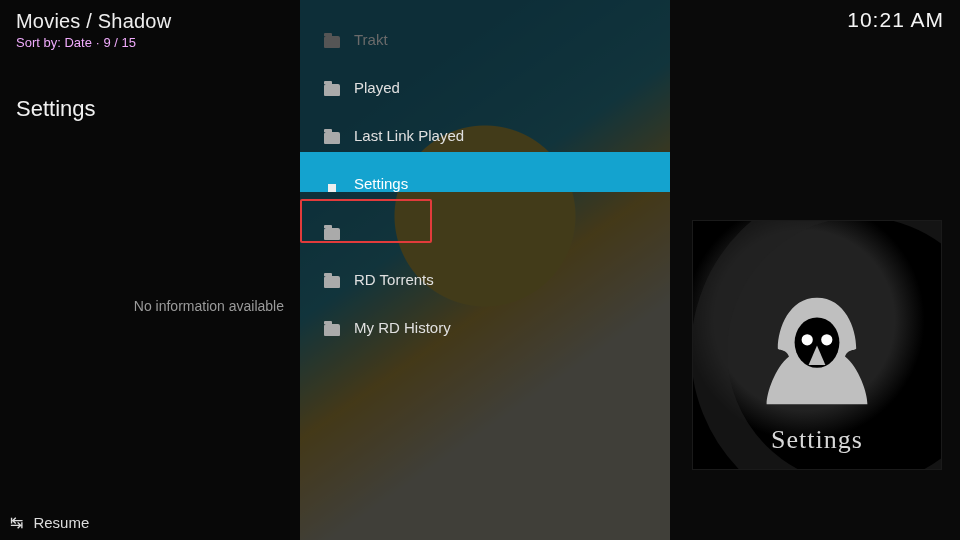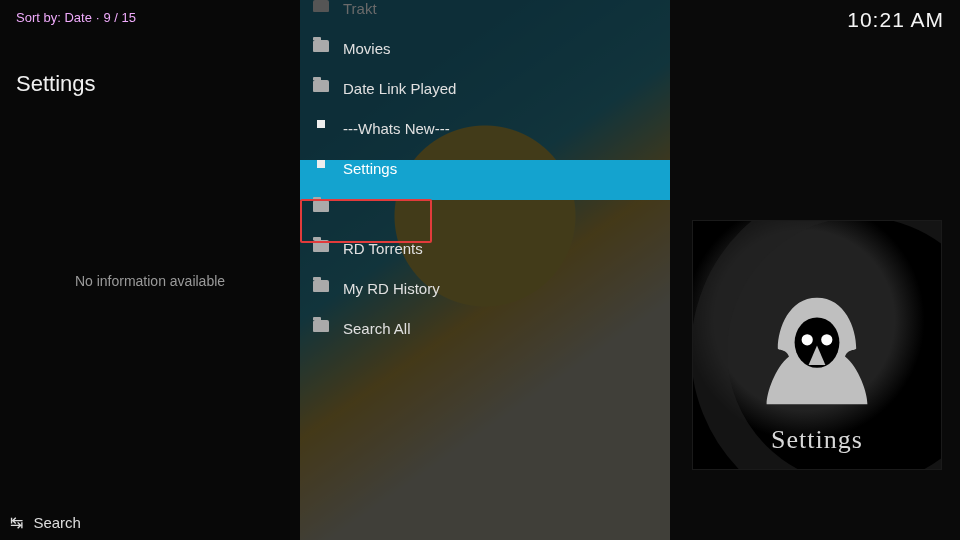--- a/index.html
+++ b/index.html
@@ -39,38 +39,39 @@
     margin-top: 2px;
   }
   .page-title {
     margin-top: 46px;
     font-size: 22px;
     font-weight: 400;
     color: #f0f0f0;
   }
   .noinfo {
     margin-top: 176px;
-    text-align: center;
+    text-align: right;
     font-size: 14px;
     color: #9a9a9a;
   }
   .center-list {
     position: absolute;
     left: 300px; top: 0; width: 370px; height: 540px;
     z-index: 3;
     background: rgba(10,10,10,0.55);
   }
   .list-item {
     display: flex;
-    align-items: flex-start;
+    align-items: flex-end;
     height: 40px;
-    padding-left: 13px;
+    padding-left: 24px;
     font-size: 15px;
     color: #e0e0e0;
     position: relative;
+    margin-top: 8px;
   }
   .list-item.disabled { color: #6a6a6a; }
   .folder-icon {
     width: 16px; height: 12px;
     background: #aaa;
     border-radius: 2px 2px 1px 1px;
     margin-right: 14px;
     position: relative;
     flex-shrink: 0;
   }
@@ -159,60 +160,53 @@
     font-size: 16px;
     margin-right: 10px;
   }
 </style>
 </head>
 <body>
 
 <div class="bg-art"></div>
 
 <div class="left-panel">
+  <div class="breadcrumb">Movies / Shadow</div>
   <div class="sortline">Sort by: Date  ·  9 / 15</div>
   <div class="page-title">Settings</div>
   <div class="noinfo">No information available</div>
 </div>
 
 <div class="center-list" id="center-list">
     <div class="list-item disabled">
       <span class="folder-icon"></span>
       <span>Trakt</span>
     </div>
     <div class="list-item">
       <span class="folder-icon"></span>
-      <span>Movies</span>
-    </div>
-    <div class="list-item">
-      <span class="folder-icon"></span>
-      <span>Date Link Played</span>
-    </div>
-    <div class="list-item">
-      <span class="bullet-icon"></span>
-      <span>---Whats New---</span>
+      <span>Played</span>
+    </div>
+    <div class="list-item">
+      <span class="folder-icon"></span>
+      <span>Last Link Played</span>
     </div>
     <div class="list-item selected">
       <span class="bullet-icon"></span>
       <span>Settings</span>
     </div>
     <div class="list-item">
       <span class="folder-icon"></span>
     </div>
     <div class="list-item">
       <span class="folder-icon"></span>
       <span>RD Torrents</span>
     </div>
     <div class="list-item">
       <span class="folder-icon"></span>
       <span>My RD History</span>
-    </div>
-    <div class="list-item">
-      <span class="folder-icon"></span>
-      <span>Search All</span>
     </div>
   </div>
 
 <div class="highlight-frame"></div>
 
 <div class="right-panel">
   <div class="clock">10:21 AM</div>
   <div class="thumb">
     <div class="thumb-arc"></div>
     <svg viewBox="0 0 100 100">
@@ -221,14 +215,14 @@
       <circle cx="43" cy="42" r="4" fill="#fff"></circle>
       <circle cx="57" cy="42" r="4" fill="#fff"></circle>
       <path d="M50 46 L44 60 L56 60 Z" fill="#bfbfbf"></path>
     </svg>
     <div class="thumb-label">Settings</div>
   </div>
 </div>
 
 <div class="footer">
   <span class="options-icon">↹</span>
-  <span>Search</span>
+  <span>Resume</span>
 </div>
 
 </body></html>

